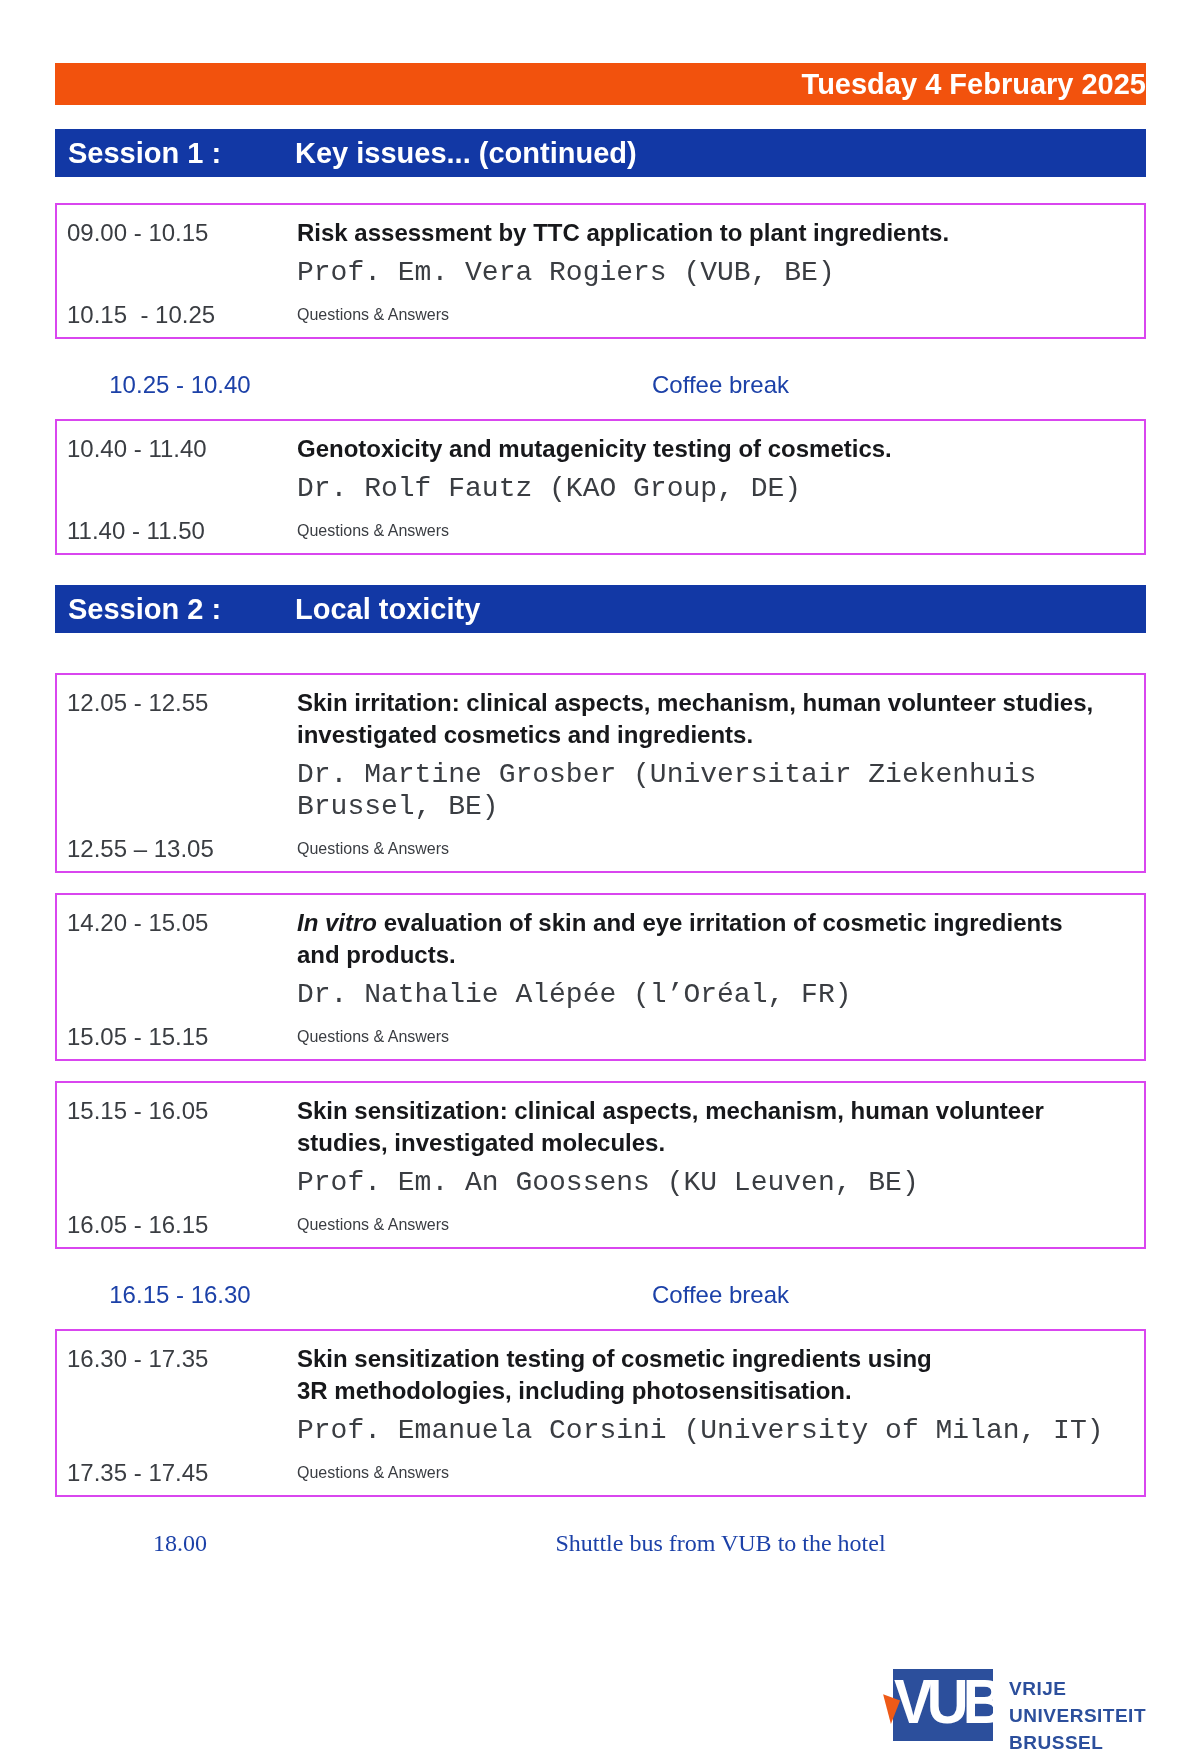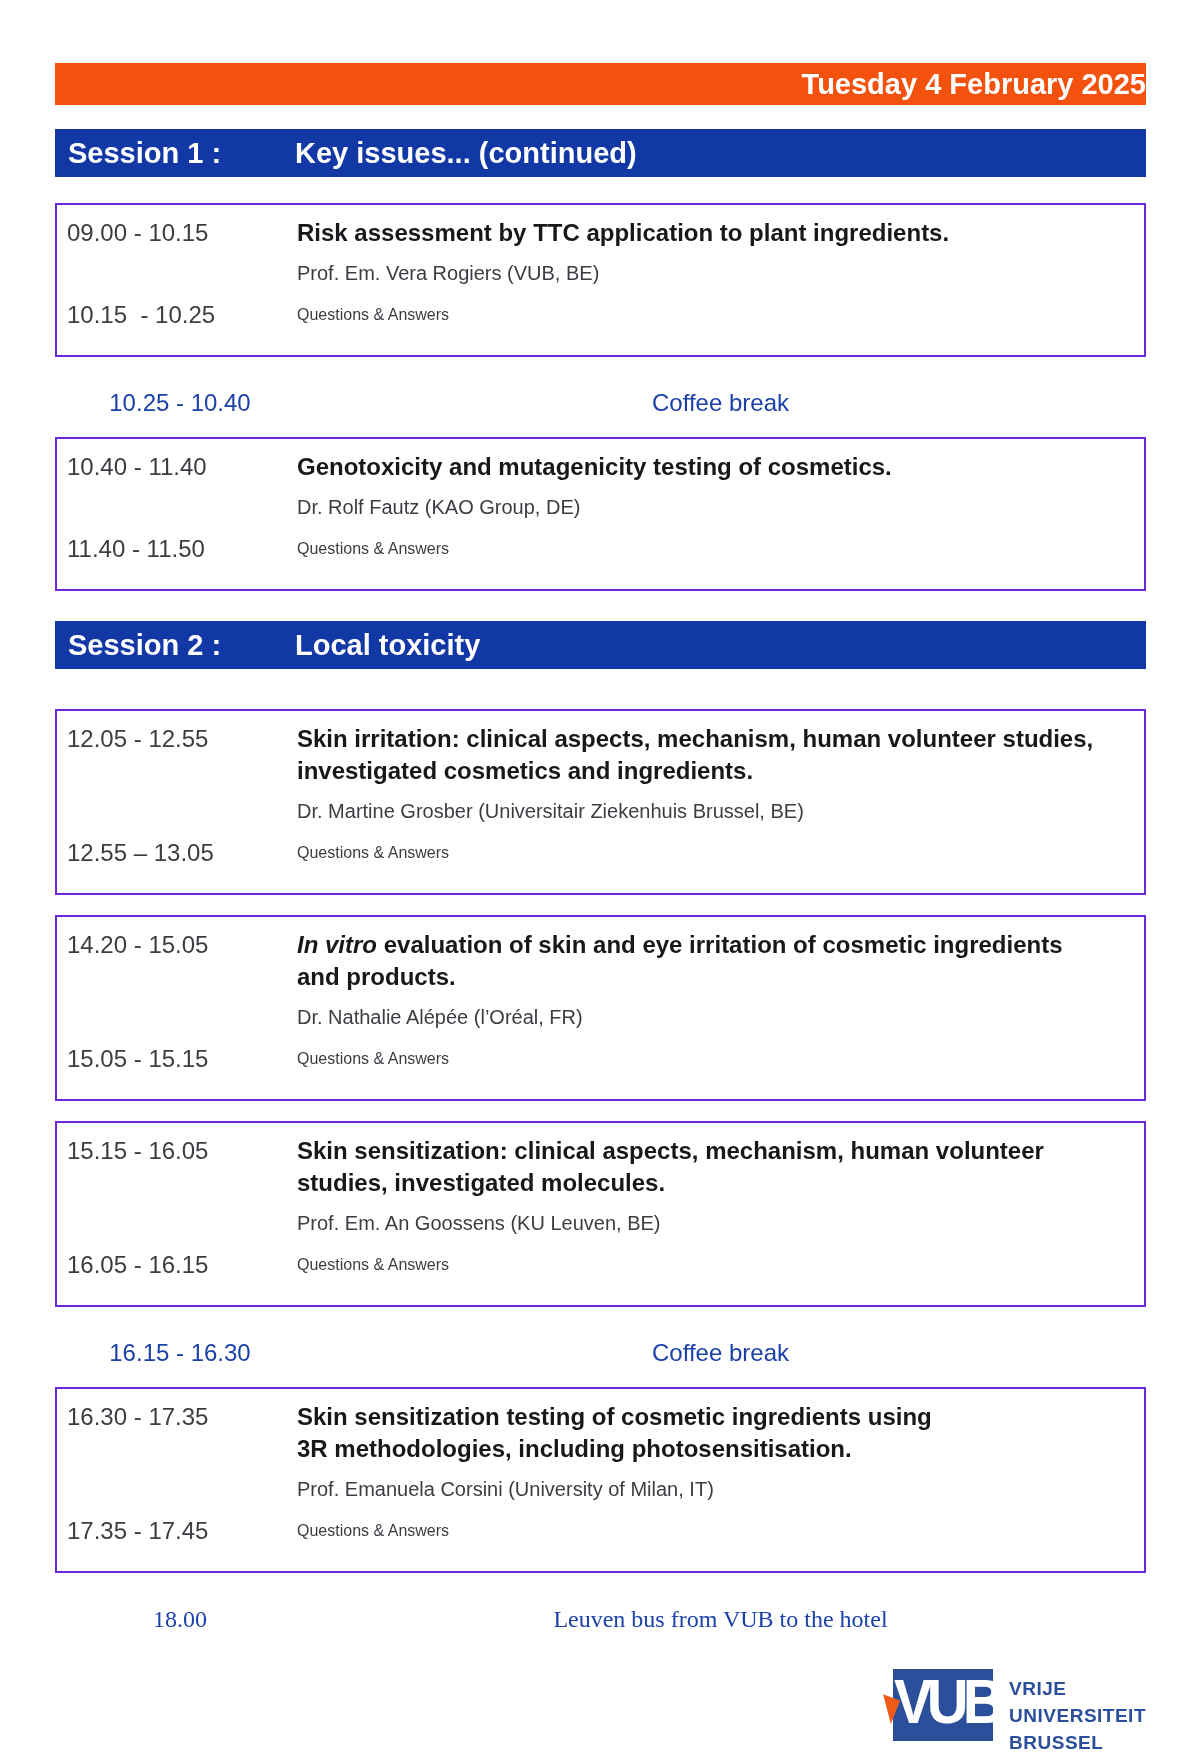--- a/index.html
+++ b/index.html
@@ -25,37 +25,37 @@
     margin-bottom:24px;
   }
   .session-bar{
     display:grid;grid-template-columns:240px 1fr;align-items:center;
     height:48px;background:var(--bar-blue);color:#fff;
     font-size:29px;font-weight:bold;margin-bottom:26px;
   }
   .session-bar.second{margin-top:30px;margin-bottom:40px;}
   .session-bar .s-label{padding-left:13px;}
   .event-box{
-    border:2px solid #6d28d9;background:#fff;
-    padding:12px 0 24px 0;
+    border:2px solid #d946ef;background:#fff;
+    padding:12px 0 6px 0;
   }
   .event-box + .event-box{margin-top:20px;}
   .row{display:grid;grid-template-columns:240px 1fr;}
   .time{
     padding-left:10px;font-size:24px;line-height:32px;color:var(--body-ink);
     white-space:pre-wrap;
   }
   .desc{padding-right:16px;}
   .title{
     font-size:24px;line-height:32px;font-weight:bold;color:var(--ink);
     white-space:pre-wrap;
   }
   .title i{font-weight:bold;}
   .speaker{
-    font-size:20px;line-height:32px;color:var(--body-ink);margin-top:8px;
+    font-size:28px;line-height:32px;color:var(--body-ink);margin-top:8px;font-family:Liberation Mono, monospace;
   }
   .speaker.gap{}
   .qa-row{margin-top:10px;}
   .qa{font-size:16px;line-height:32px;color:var(--body-ink);}
   .break-row{
     display:grid;grid-template-columns:240px 1fr;
     margin:30px 0 18px 0;color:var(--text-blue);
   }
   .break-row .time,.break-row .break-label{
     color:var(--text-blue);font-size:24px;line-height:32px;text-align:center;
@@ -196,21 +196,21 @@
       </div>
     </div>
     <div class="row qa-row">
       <div class="time">17.35 - 17.45</div>
       <div class="desc qa">Questions &amp; Answers</div>
     </div>
   </div>
 
   <div class="break-row shuttle">
     <div class="time">18.00</div>
-    <div class="break-label">Leuven bus from VUB to the hotel</div>
+    <div class="break-label">Shuttle bus from VUB to the hotel</div>
   </div>
 
   <div class="logo-row">
     <div class="logo-mark">
       <div class="logo-wedge"></div>
       <div class="logo-vub">VUB</div>
     </div>
     <div class="logo-text">
       <div>VRIJE</div>
       <div>UNIVERSITEIT</div>

